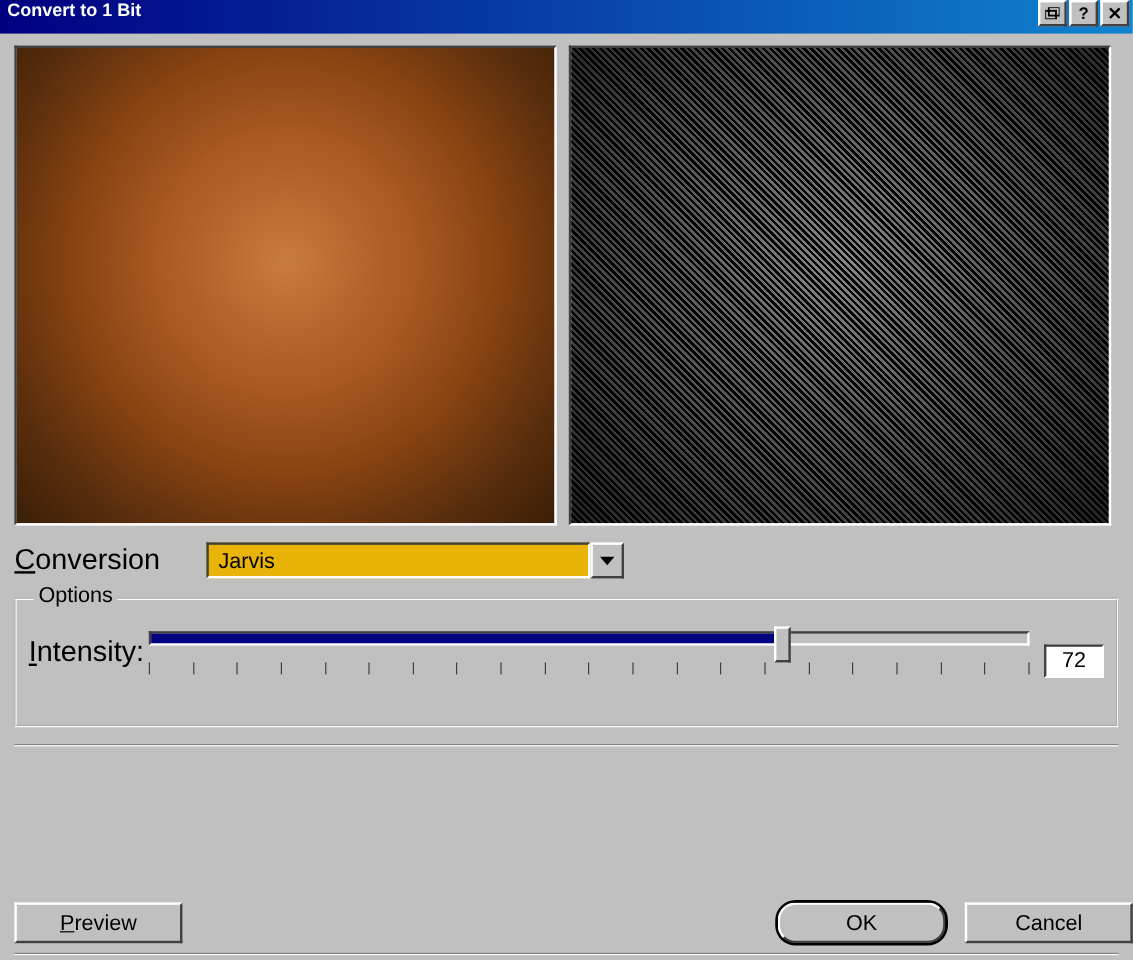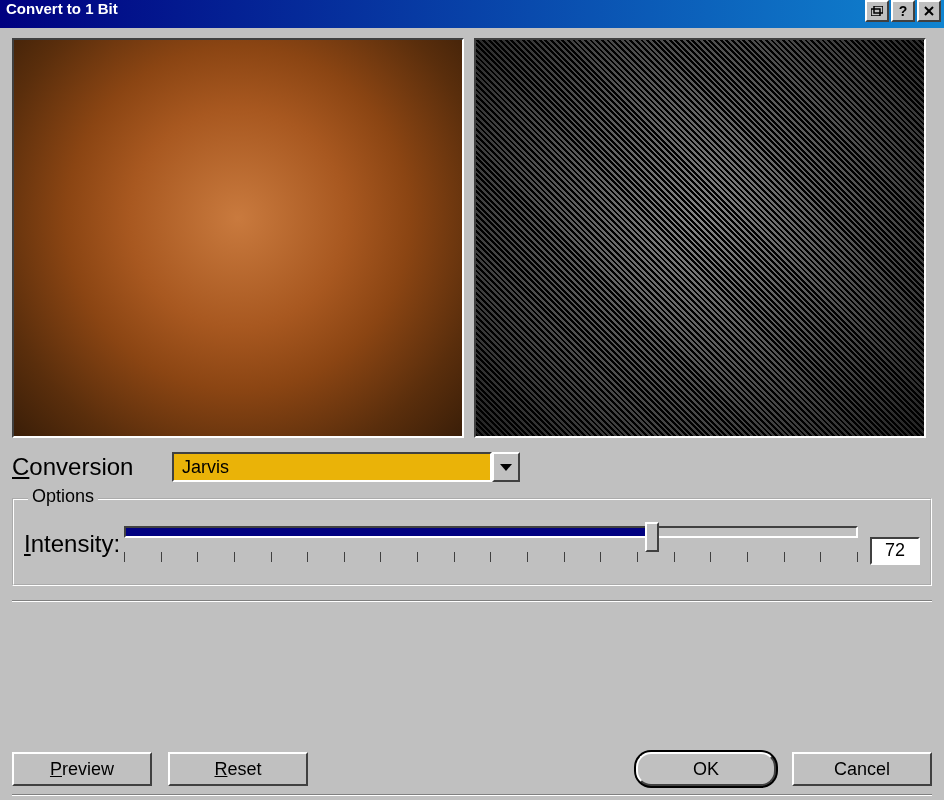--- a/index.html
+++ b/index.html
@@ -120,21 +120,21 @@
     content:"";
     width:0; height:0;
     border-left: 6px solid transparent;
     border-right: 6px solid transparent;
     border-top: 7px solid #000;
   }
 
   
   .group {
     border: 2px groove #fff;
-    padding: 10px 10px 14px 10px;
+    padding: 10px 10px 34px 10px;
     margin-bottom: 4px;
     position: relative;
   }
   .group-title {
     position: absolute;
     top: -14px;
     left: 14px;
     background: #c0c0c0;
     font-size: 18px;
     padding: 0 4px;
@@ -210,21 +210,21 @@
   .sep {
     height: 2px;
     border-top: 1px solid #808080;
     border-bottom: 1px solid #fff;
     margin: 14px 0 0 0;
   }
 
   
   .button-row {
     position: absolute;
-    left: 12px; right: 12px;
+    left: 12px; right: 0;
     bottom: 14px;
     display: flex;
     align-items: center;
     gap: 16px;
   }
   .spacer-mid { flex:1; }
   .btn {
     min-width: 140px;
     height: 34px;
     background: #c0c0c0;
@@ -327,23 +327,20 @@
   </div>
 
   <div class="sep"></div>
 
 </div>
 
 <div class="button-row">
   <div class="btn">
       <span><span class="mn">P</span><span>review</span></span>
     </div>
-  <div class="btn">
-      <span><span class="mn">R</span><span>eset</span></span>
-    </div>
   <div class="spacer-mid"></div>
   <div class="btn default">
       <span>OK</span>
     </div>
   <div class="btn">
       <span>Cancel</span>
     </div>
 </div>
 
 <div class="bottom-sep"></div>

